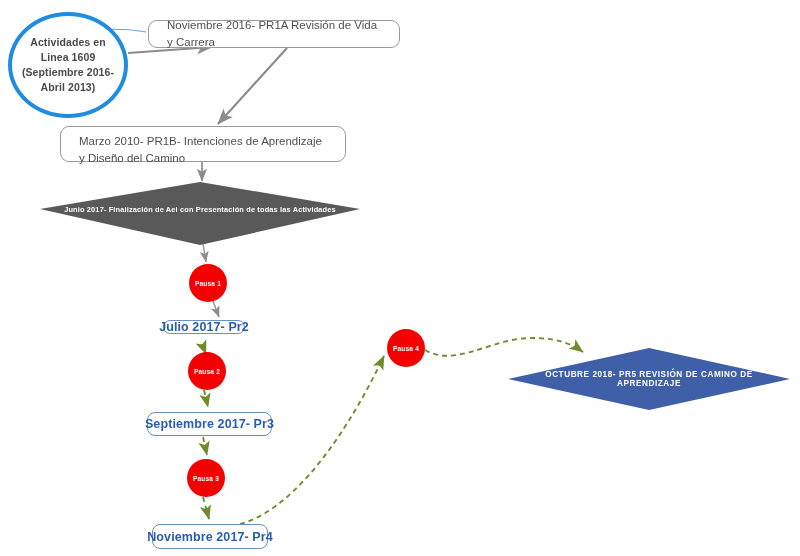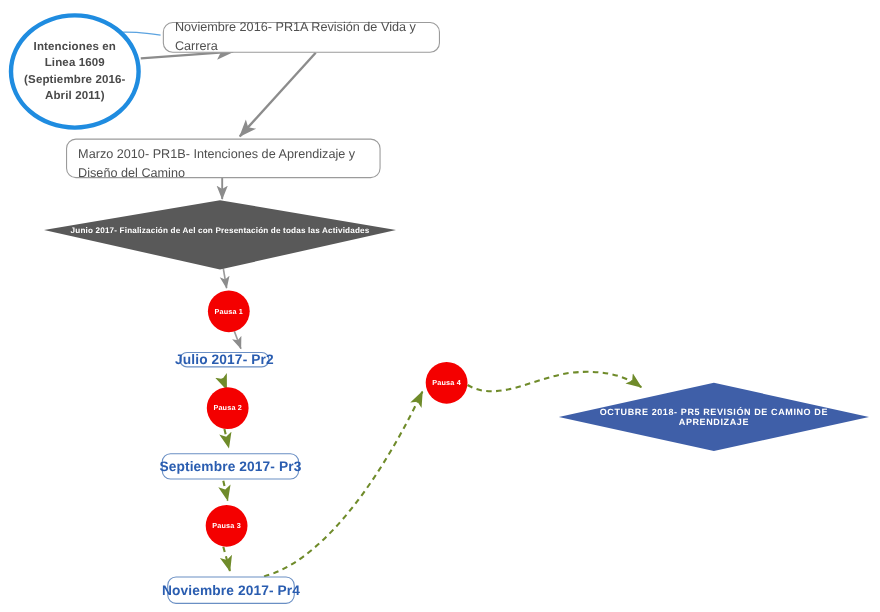--- a/index.html
+++ b/index.html
@@ -49,21 +49,21 @@
   
   .gray-box {
     border: 1.6px solid #9b9b9b;
     border-radius: 9px;
     background: #ffffff;
     color: #4f4f4f;
     font-size: 11.5px;
     line-height: 1.45;
     justify-content: flex-start;
     text-align: left;
-    padding: 4px 10px;
+    padding: 4px 18px;
   }
 
   
   .blue-box {
     border: 1.2px solid #6a8fc4;
     border-radius: 8px;
     background: #ffffff;
     color: #2a5db0;
     font-size: 12.5px;
     font-weight: bold;
@@ -142,24 +142,24 @@
     <path d="M 425,350 C 452,366 484,344 518,339 C 552,335 572,344 583,352" fill="none" stroke="#6f8b2a" stroke-width="1.9" stroke-dasharray="5,4" marker-end="url(#arrowGreen)"></path>
   </svg>
 
   <svg class="layer" viewBox="0 0 800 556" xmlns="http://www.w3.org/2000/svg">
     <polygon points="200,182 360,209 200,245 40,209" fill="#595959"></polygon>
     <polygon points="649,348 790,379 649,410 508,379" fill="#3f5fa8"></polygon>
   </svg>
 
   <div class="node circle-node" style="left:8px; top:12px; width:120px; height:106px;">
     <div>
-      <div>Intenciones en</div>
+      <div>Actividades en</div>
       <div>Linea 1609</div>
       <div>(Septiembre 2016-</div>
-      <div>Abril 2011)</div>
+      <div>Abril 2013)</div>
     </div>
   </div>
 
   <div class="node gray-box" style="left:148px; top:20px; width:252px; height:28px;">
     <span>Noviembre 2016-  PR1A Revisión de Vida y Carrera</span>
   </div>
 
   <div class="node gray-box" style="left:60px; top:126px; width:286px; height:36px; align-items:flex-start; padding-top:6px;">
     <span>Marzo 2010- PR1B- Intenciones de Aprendizaje y Diseño del Camino</span>
   </div>

